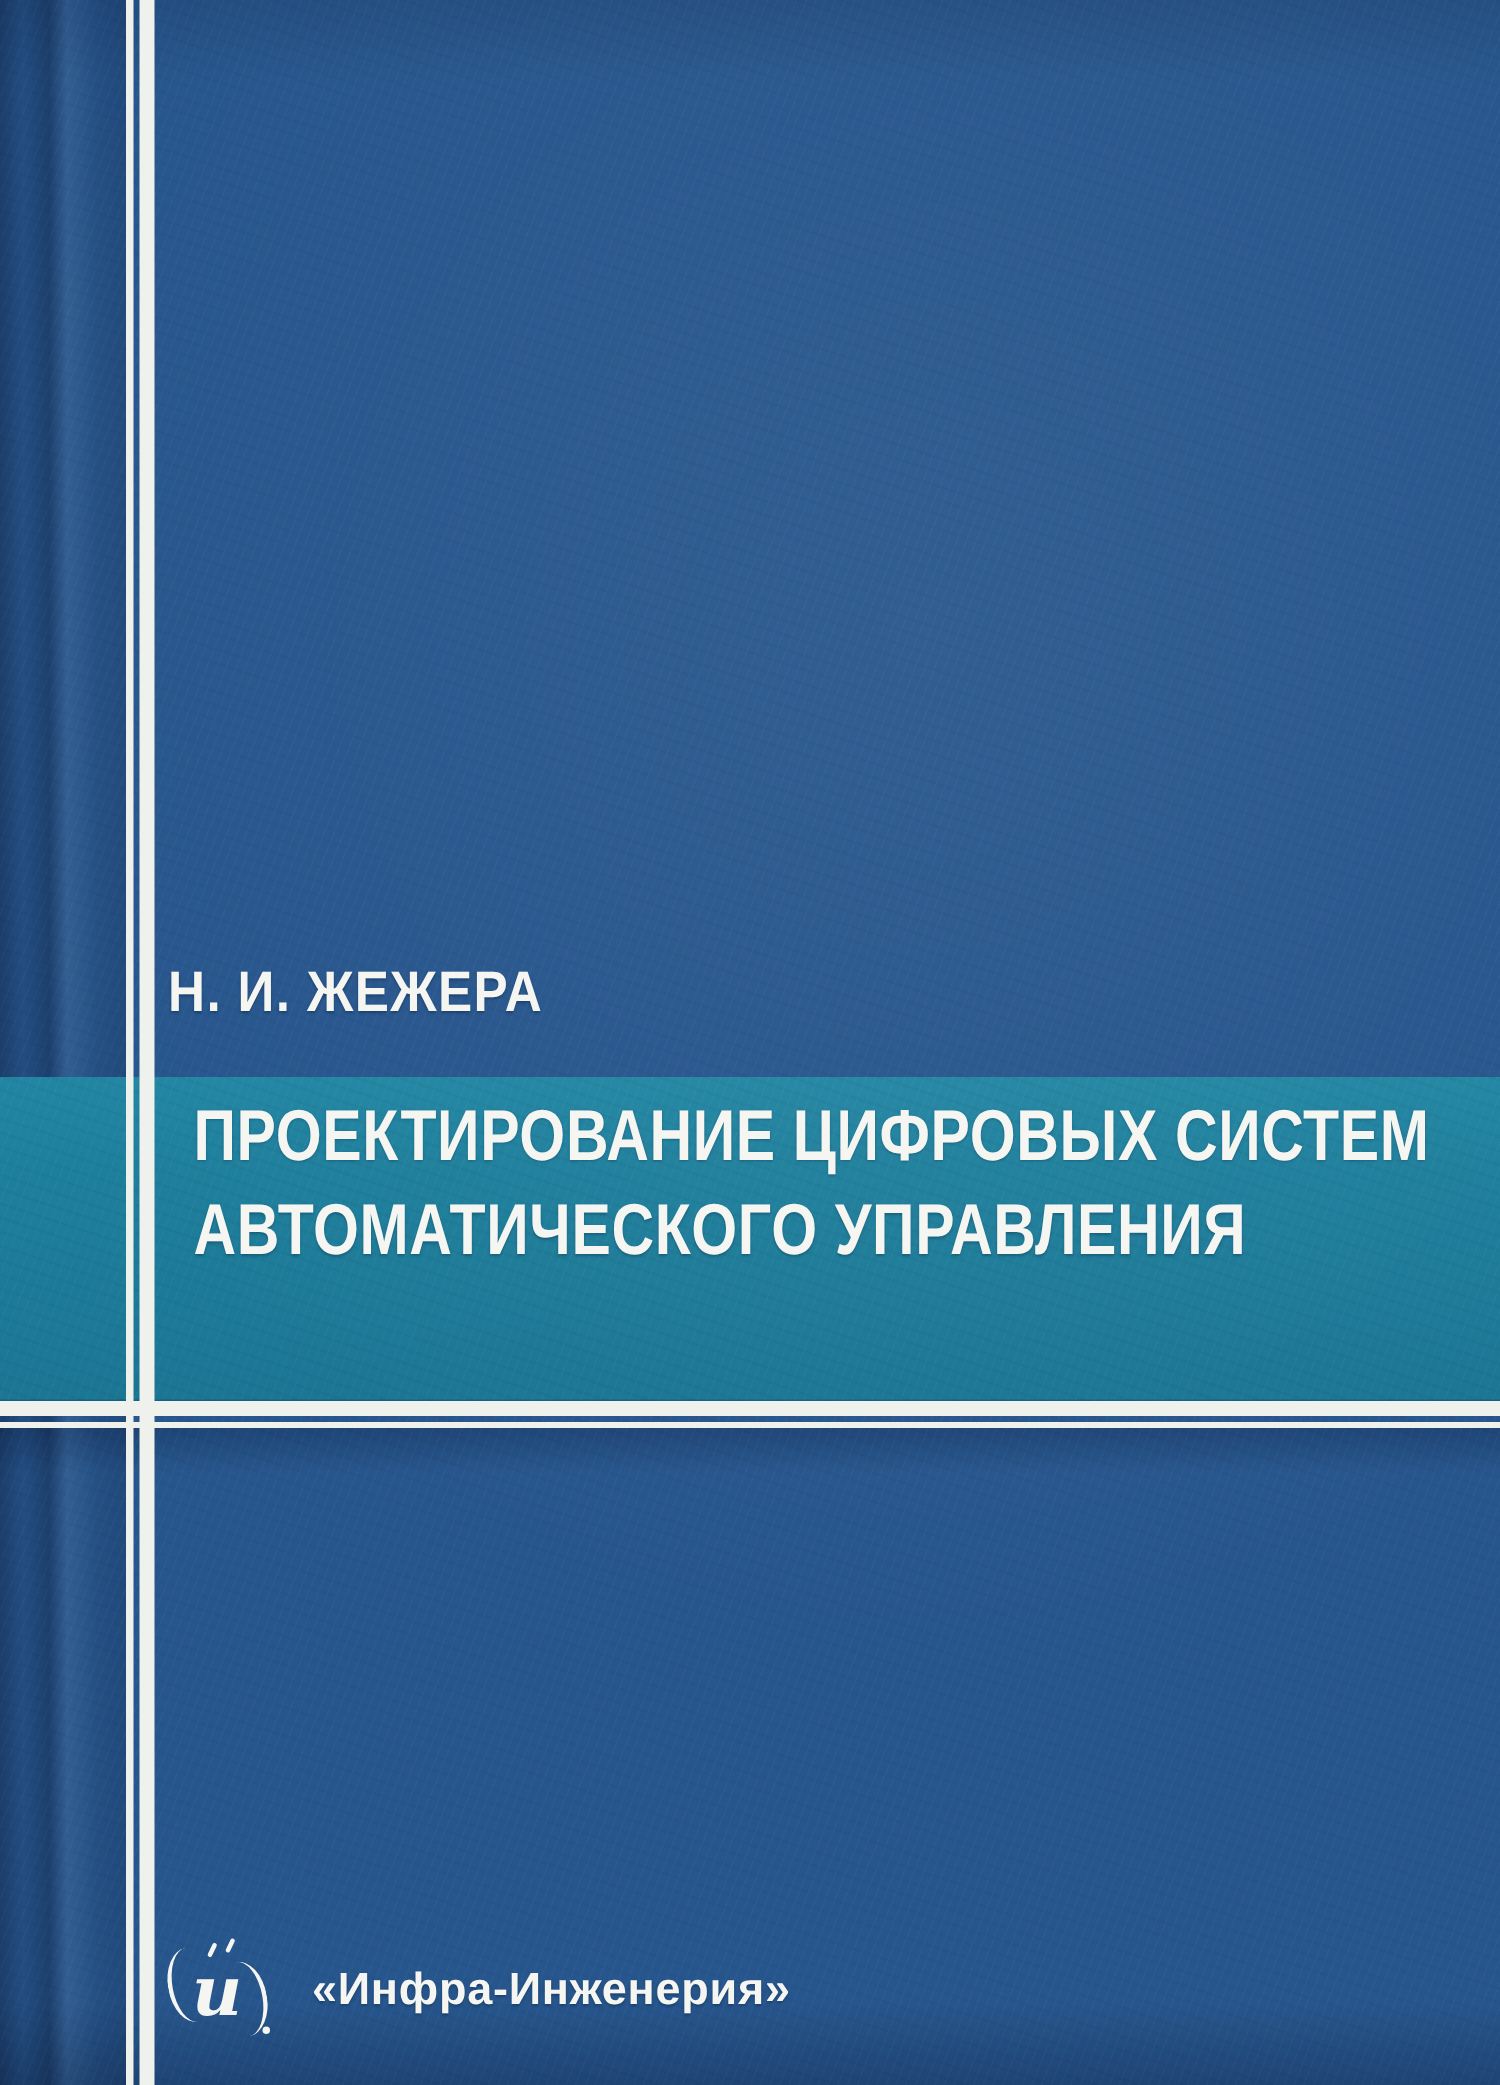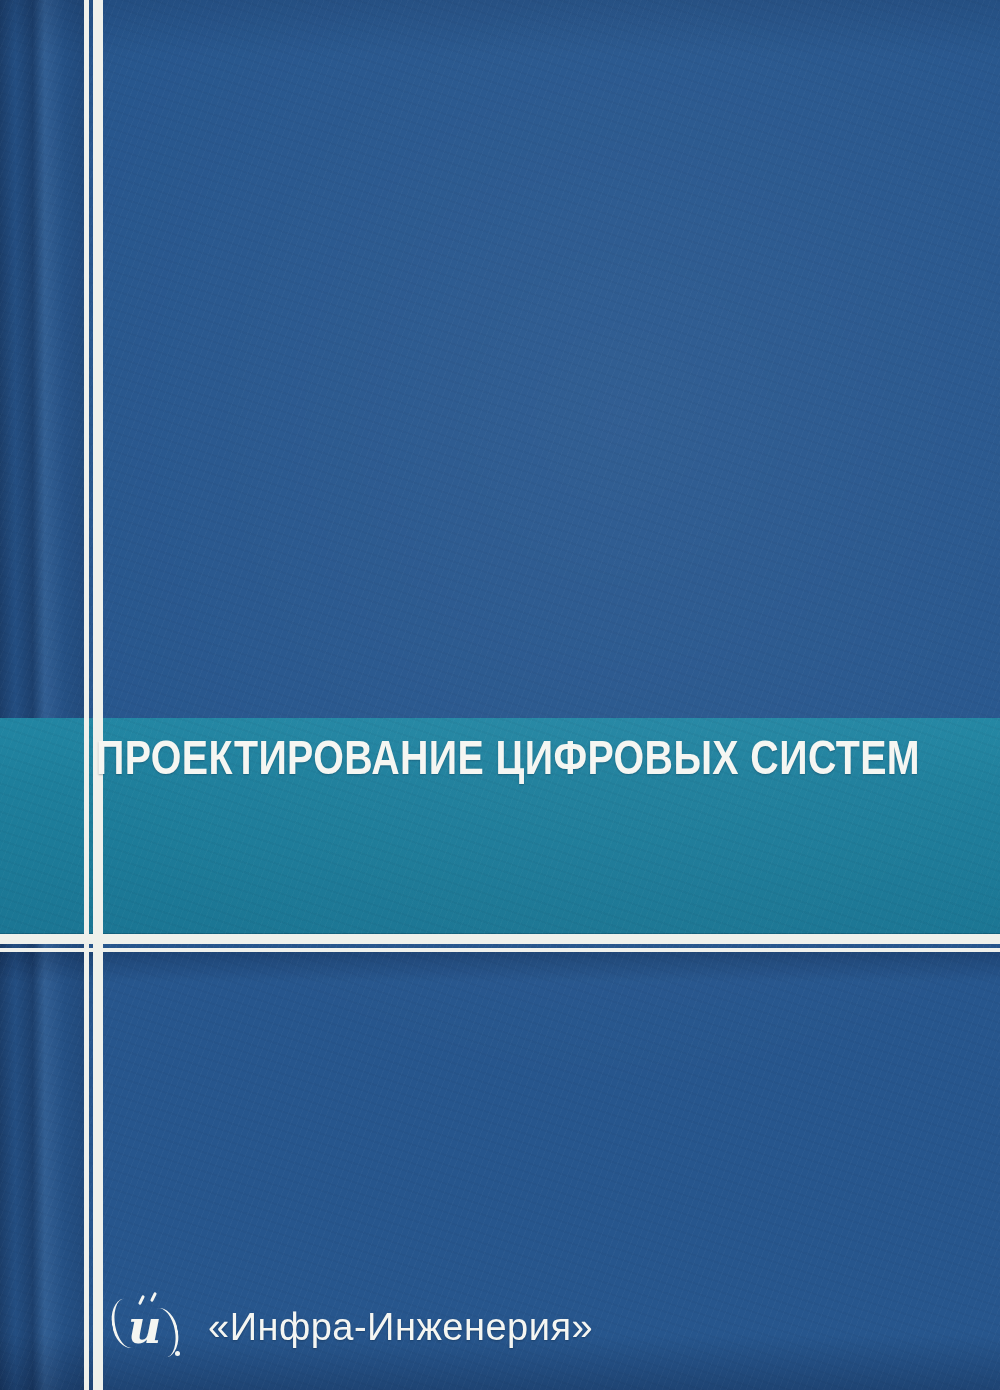--- a/index.html
+++ b/index.html
@@ -54,36 +54,36 @@
     position:absolute;left:112px;top:640px;height:44px;line-height:44px;
     color:var(--text-white);z-index:6;white-space:nowrap;
   }
   .author .cond{
     display:inline-block;transform:scaleX(.9);transform-origin:left center;
     font-weight:bold;font-size:38px;letter-spacing:1px;
     text-shadow:0 1px 2px rgba(0,25,50,.35);
   }
   
   .title{
-    position:absolute;left:96px;top:718px;width:870px;padding-top:8px;
+    position:absolute;left:129px;top:718px;width:870px;padding-top:8px;
     z-index:6;color:var(--text-white);
   }
   .title-line{height:63px;line-height:63px;white-space:nowrap;}
   .title-line .cond{
     display:inline-block;transform:scaleX(.82);transform-origin:left center;
     font-weight:bold;font-size:48px;letter-spacing:.5px;
     text-shadow:0 1px 2px rgba(0,30,55,.30);
   }
   
   .publisher{
     position:absolute;left:112px;top:1294px;height:66px;z-index:6;
     display:flex;align-items:center;gap:28px;color:var(--text-white);
   }
   .publisher-name{
-    font-weight:normal;font-size:38px;letter-spacing:.5px;white-space:nowrap;
+    font-weight:bold;font-size:30px;letter-spacing:.5px;white-space:nowrap;
     text-shadow:0 1px 2px rgba(0,25,50,.35);
   }
   
   .logo{position:relative;width:68px;height:64px;display:block;}
   .logo .glyph{
     position:absolute;left:16px;top:2px;
     font-family:"DejaVu Serif",serif;font-style:italic;font-weight:bold;
     font-size:46px;line-height:60px;color:var(--text-white);
   }
   .logo .arc{position:absolute;width:20px;height:50px;}
@@ -114,24 +114,30 @@
   <div class="spine-shade"></div>
 
   <div class="band"></div>
 
   <div class="v-line v-thin"></div>
   <div class="v-line v-thick"></div>
   <div class="h-line h-thick"></div>
   <div class="h-line h-thin"></div>
   <div class="below-shade"></div>
 
+  <div class="author">
+    <span class="cond">Н. И. ЖЕЖЕРА</span>
+  </div>
 
   <div class="title">
     <div class="title-line">
       <span class="cond">ПРОЕКТИРОВАНИЕ ЦИФРОВЫХ СИСТЕМ</span>
+    </div>
+    <div class="title-line">
+      <span class="cond">АВТОМАТИЧЕСКОГО УПРАВЛЕНИЯ</span>
     </div>
   </div>
 
   <div class="publisher">
     <span class="logo">
       <span class="arc arc-left"></span>
       <span class="glyph">и</span>
       <span class="accent a1"></span>
       <span class="accent a2"></span>
       <span class="arc arc-right"></span>

